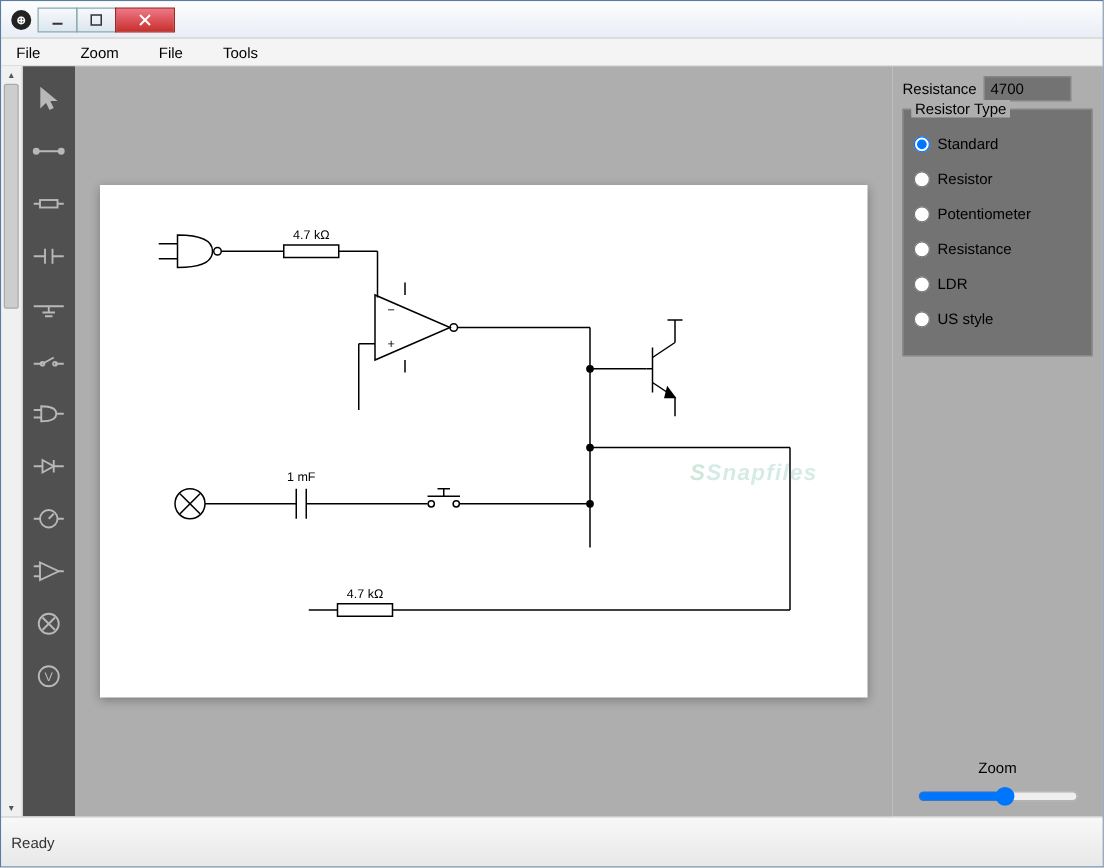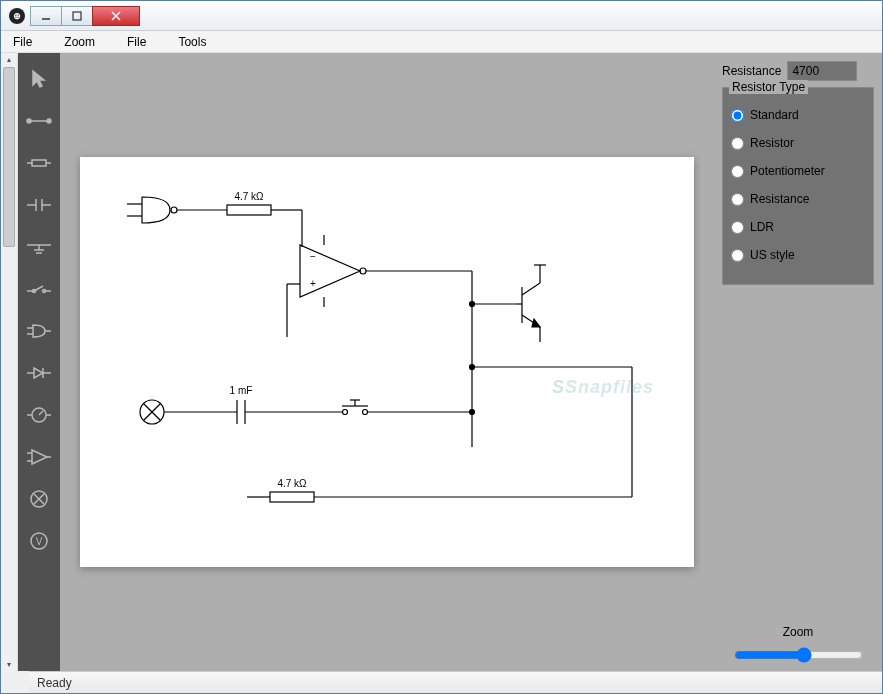--- a/index.html
+++ b/index.html
@@ -42,21 +42,21 @@
     .proprow input[type=text] { width:70px; padding:2px 4px; border:1px solid #888; background:#737373; font-size:12px;}
     
     .groupbox { border:1px solid #888; padding:6px 8px 8px; position:relative; background:#737373;}
     .groupbox .legend { position:absolute; top:-8px; left:6px; background:#aeaeae; padding:0 3px; font-size:12px;}
     .radio-row { display:flex; align-items:center; gap:6px; margin:14px 0; font-size:12px;}
     .radio-row input { margin:0;}
     
     .zoomrow { margin-top:auto; display:flex; align-items:center; gap:8px; padding-top:10px;flex-direction:column;}
     .zoomrow input[type=range]{ flex:1; }
     
-    .statusbar { height: 22px; background: linear-gradient(#f8f8f8,#e8e8e8); border-top:1px solid #ccc; display:flex; align-items:center; padding:0 8px; font-size:12px; color:#333;margin-left:28px;}
+    .statusbar { height: 40px; background: linear-gradient(#f8f8f8,#e8e8e8); border-top:1px solid #ccc; display:flex; align-items:center; padding:0 8px; font-size:12px; color:#333;}
     
     .circuit-label { font-size:10px; font-family: Arial, sans-serif; }
   </style>
 </head>
 <body>
 
 <div class="window">
 
   <div class="titlebar">
     <div class="app-icon">⊕</div>

